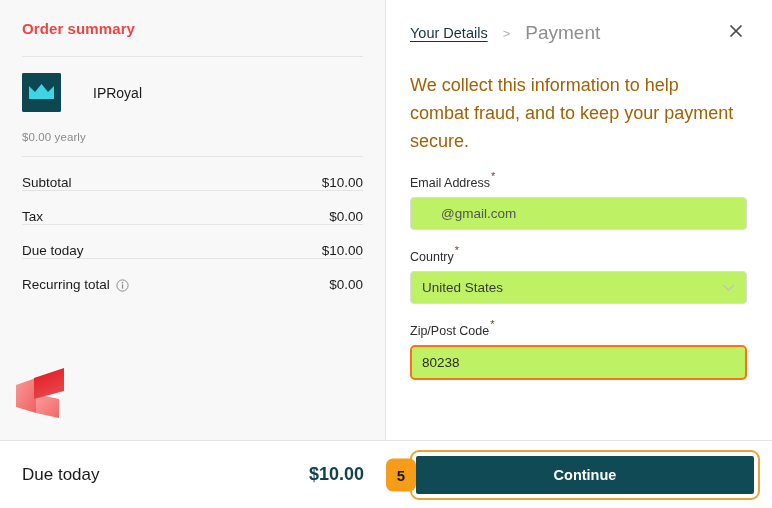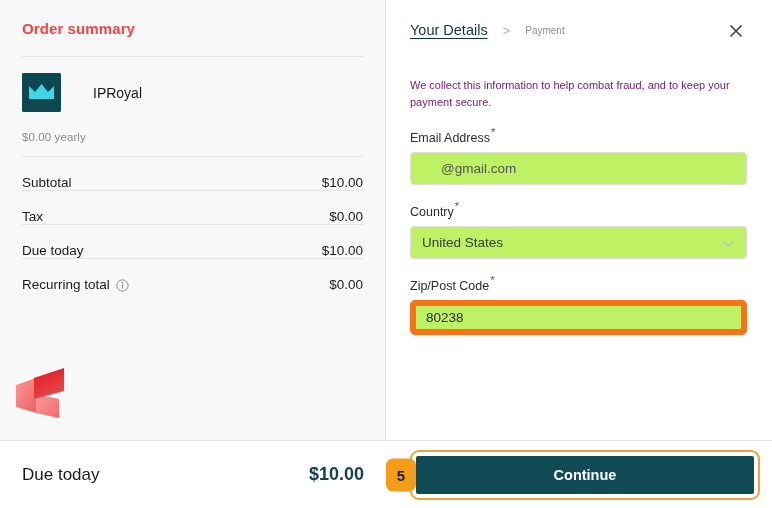--- a/index.html
+++ b/index.html
@@ -136,39 +136,39 @@
     color: #14343c;
     text-decoration: underline;
     text-underline-offset: 3px;
   }
   .crumb-sep {
     font-size: 13px;
     color: #b0b0b0;
     margin: 0 15px;
   }
   .crumb-next {
-    font-size: 10px;
+    font-size: 19px;
     color: #8e8e8e;
   }
   .close-btn {
     position: absolute;
     right: 0;
     top: 20px;
     width: 22px; height: 22px;
     display: flex;
     align-items: center;
     justify-content: center;
     color: #4a4a4a;
   }
 
   .blurb {
-    margin-top: 39px;
-    font-size: 11px;
+    margin-top: 28px;
+    font-size: 18px;
     line-height: 1.55;
-    color: #701a75;
+    color: #a16207;
     max-width: 325px;
   }
 
   .field { margin-top: 14px; }
   .field-label {
     font-size: 12.5px;
     color: #2d2d2d;
     display: inline-block;
     margin-top: 6px;
   }
@@ -186,21 +186,21 @@
     border-radius: 4px;
     background: #bef264;
     display: flex;
     align-items: center;
     padding: 0 11px;
     font-size: 13.5px;
     color: #3a3a3a;
   }
   .input-box.email-value { justify-content: flex-start; padding-left: 30px; color: #555; }
   .input-box.focused {
-    border: 6px solid #f97316;
+    border: 2px solid #f97316;
     border-radius: 5px;
     height: 35px;
     padding: 0 10px;
     color: #2b2b2b;
   }
   .select-box {
     position: relative;
     justify-content: flex-start;
   }
   .chevron {

